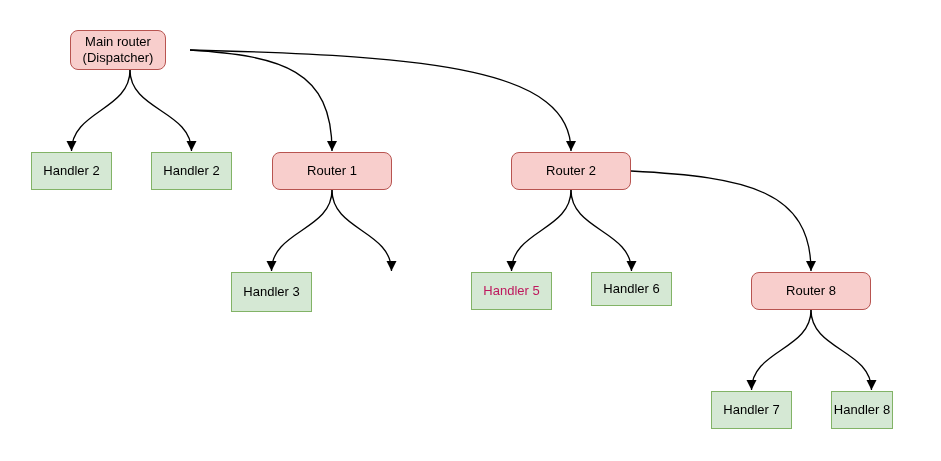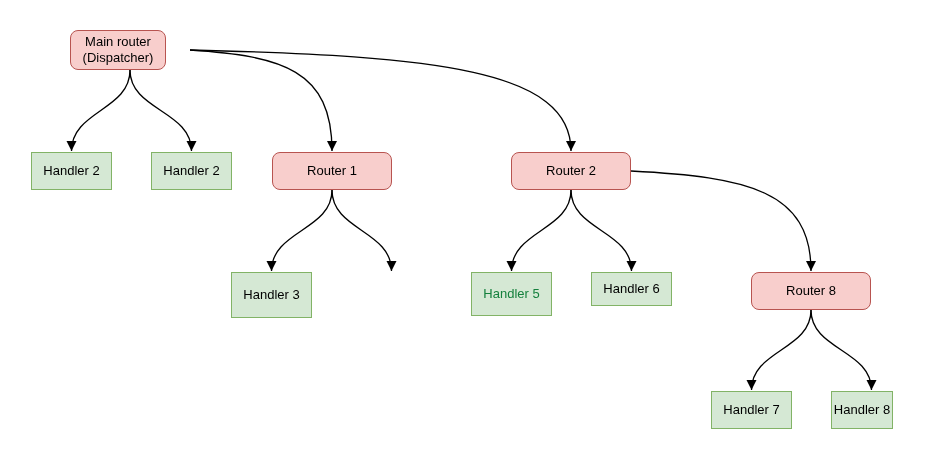--- a/index.html
+++ b/index.html
@@ -62,24 +62,24 @@
     </div>
     <div class="node handler" style="left: 151px; top: 152px; width: 81px; height: 38px; background: rgb(213, 232, 212); border-color: rgb(130, 179, 102); color: rgb(0, 0, 0);">
       <span class="node-label">Handler 2</span>
     </div>
     <div class="node router" style="left: 272px; top: 152px; width: 120px; height: 38px; background: rgb(248, 206, 204); border-color: rgb(184, 84, 80); color: rgb(0, 0, 0);">
       <span class="node-label">Router 1</span>
     </div>
     <div class="node router" style="left: 511px; top: 152px; width: 120px; height: 38px; background: rgb(248, 206, 204); border-color: rgb(184, 84, 80); color: rgb(0, 0, 0);">
       <span class="node-label">Router 2</span>
     </div>
-    <div class="node handler" style="left: 231px; top: 272px; width: 81px; height: 46px; background: rgb(213, 232, 212); border-color: rgb(130, 179, 102); color: rgb(0, 0, 0);">
+    <div class="node handler" style="left: 231px; top: 272px; width: 81px; height: 40px; background: rgb(213, 232, 212); border-color: rgb(130, 179, 102); color: rgb(0, 0, 0);">
       <span class="node-label">Handler 3</span>
     </div>
-    <div class="node handler" style="left: 471px; top: 272px; width: 81px; height: 44px; background: rgb(213, 232, 212); border-color: rgb(130, 179, 102); color: #15803d;">
+    <div class="node handler" style="left: 471px; top: 272px; width: 81px; height: 38px; background: rgb(213, 232, 212); border-color: rgb(130, 179, 102); color: #be185d;">
       <span class="node-label">Handler 5</span>
     </div>
     <div class="node handler" style="left: 591px; top: 272px; width: 81px; height: 34px; background: rgb(213, 232, 212); border-color: rgb(130, 179, 102); color: rgb(0, 0, 0);">
       <span class="node-label">Handler 6</span>
     </div>
     <div class="node router" style="left: 751px; top: 272px; width: 120px; height: 38px; background: rgb(248, 206, 204); border-color: rgb(184, 84, 80); color: rgb(0, 0, 0);">
       <span class="node-label">Router 8</span>
     </div>
     <div class="node handler" style="left: 711px; top: 391px; width: 81px; height: 38px; background: rgb(213, 232, 212); border-color: rgb(130, 179, 102); color: rgb(0, 0, 0);">
       <span class="node-label">Handler 7</span>

